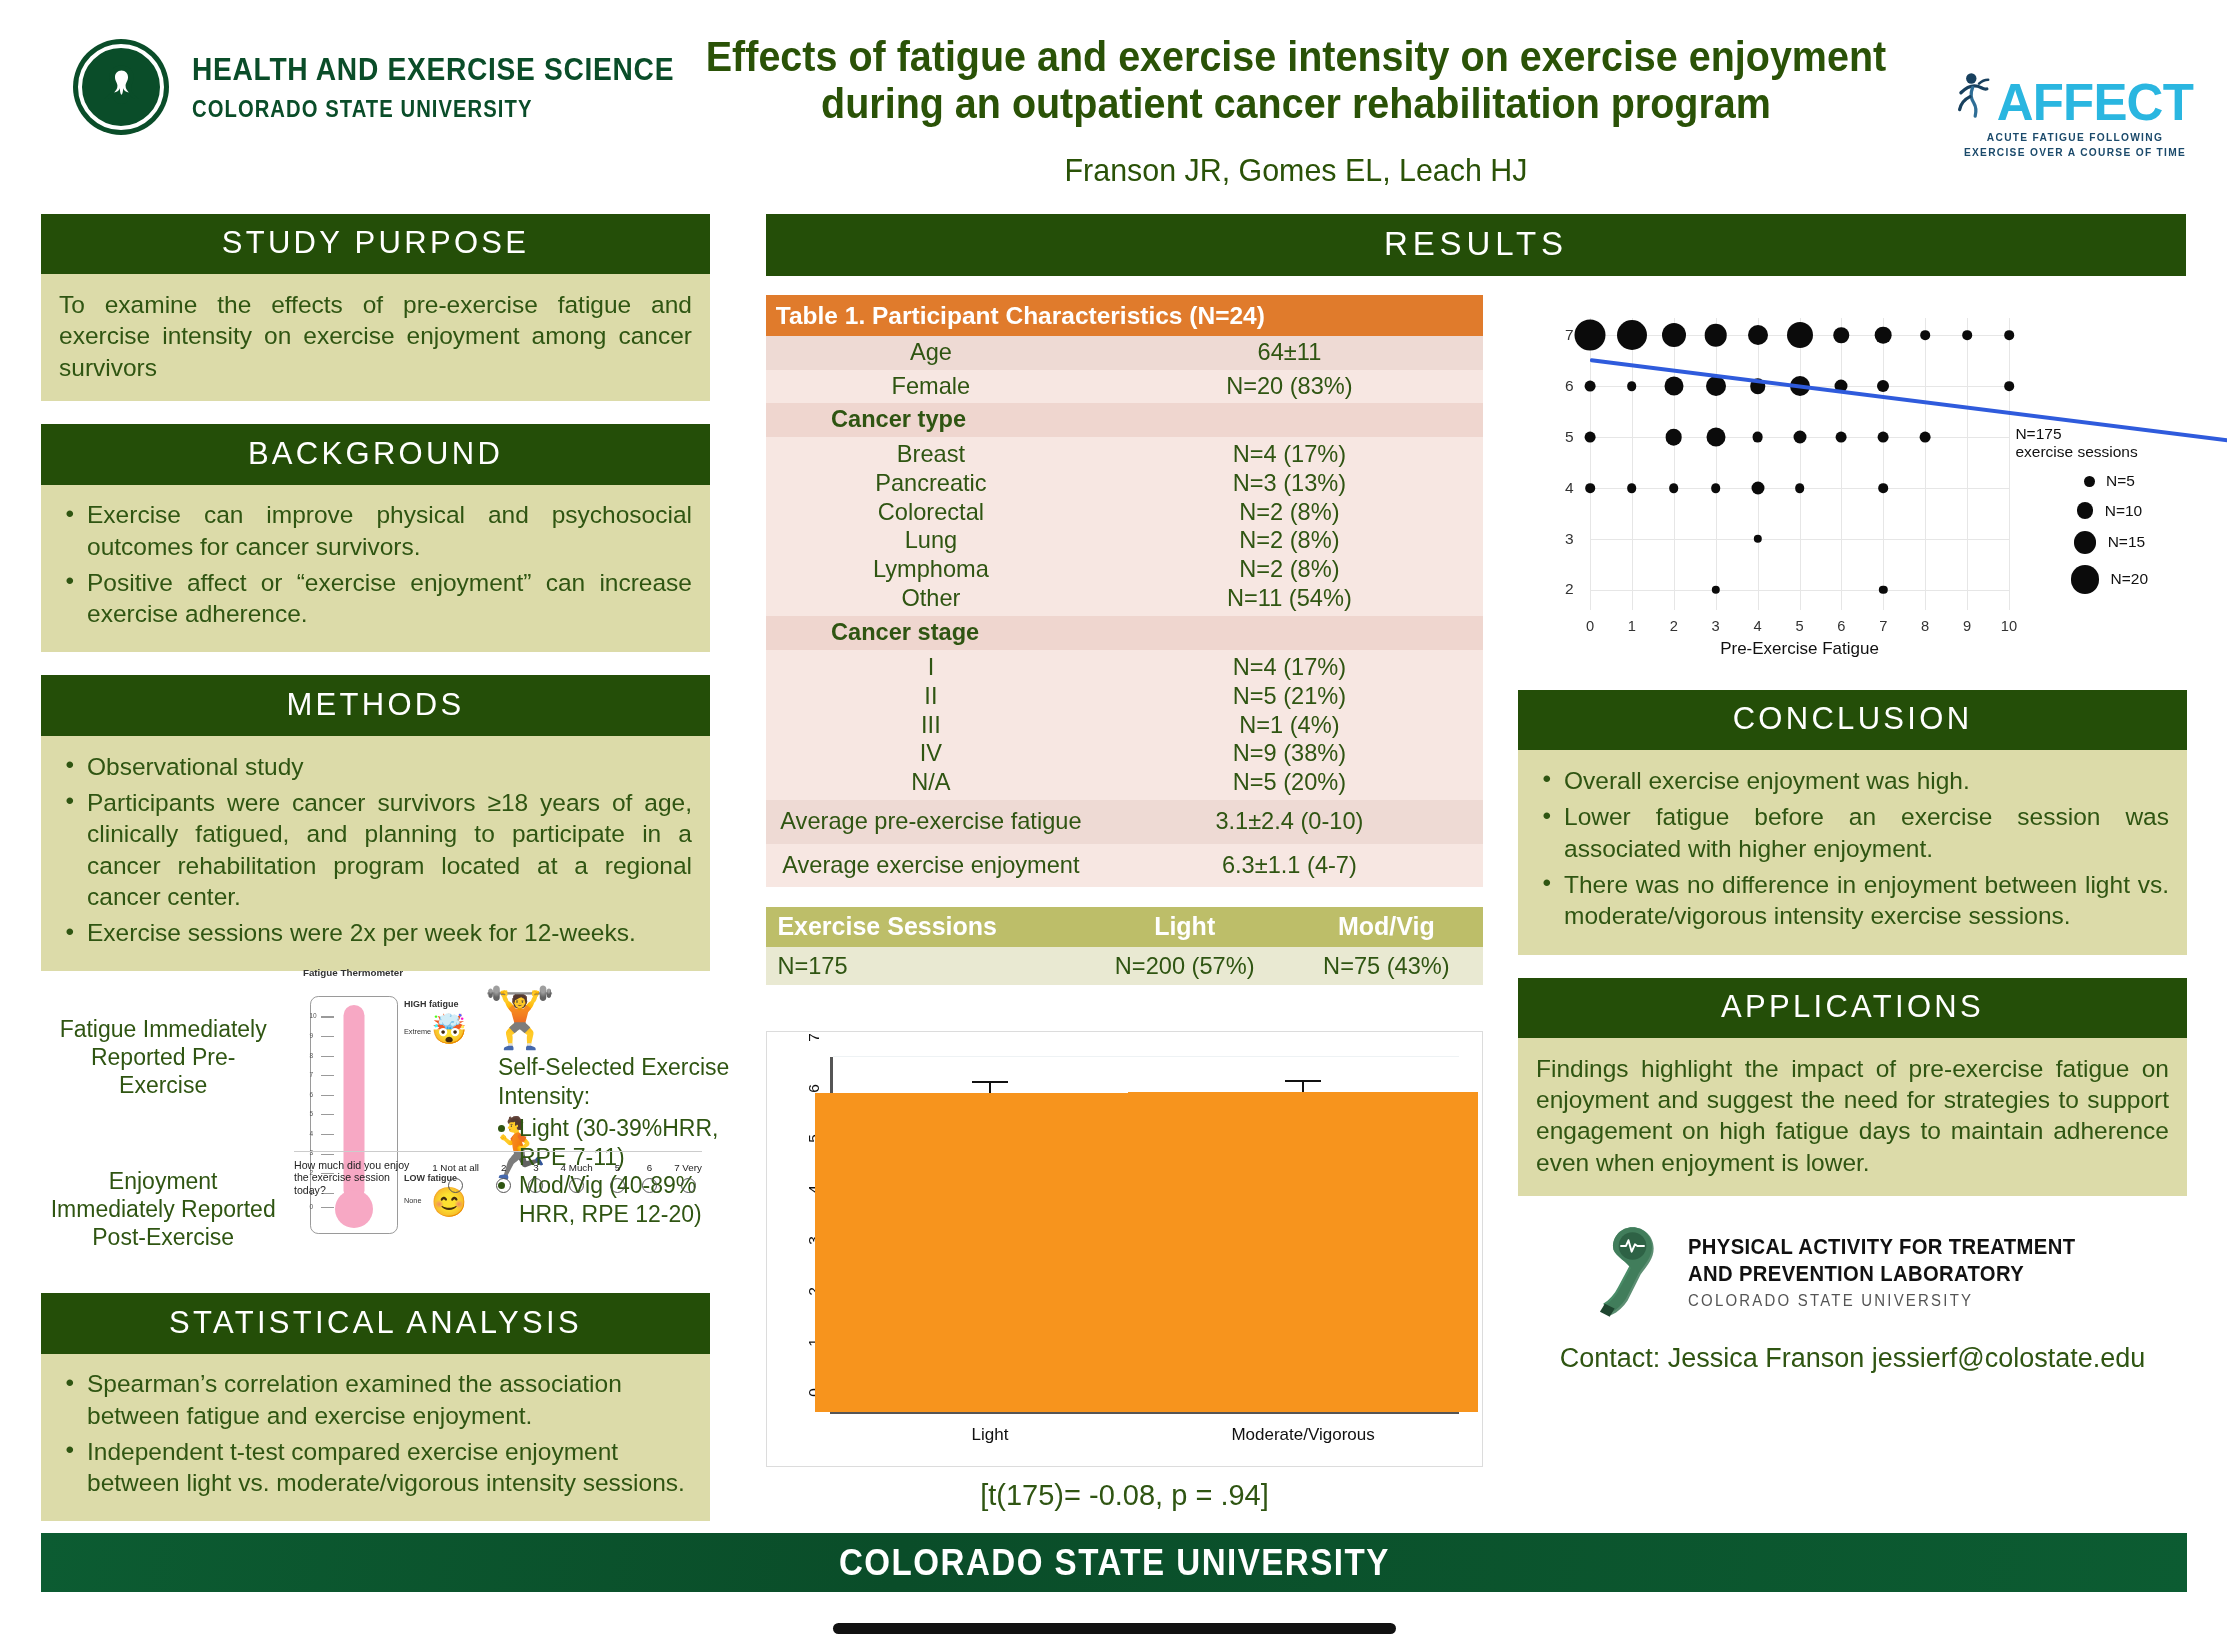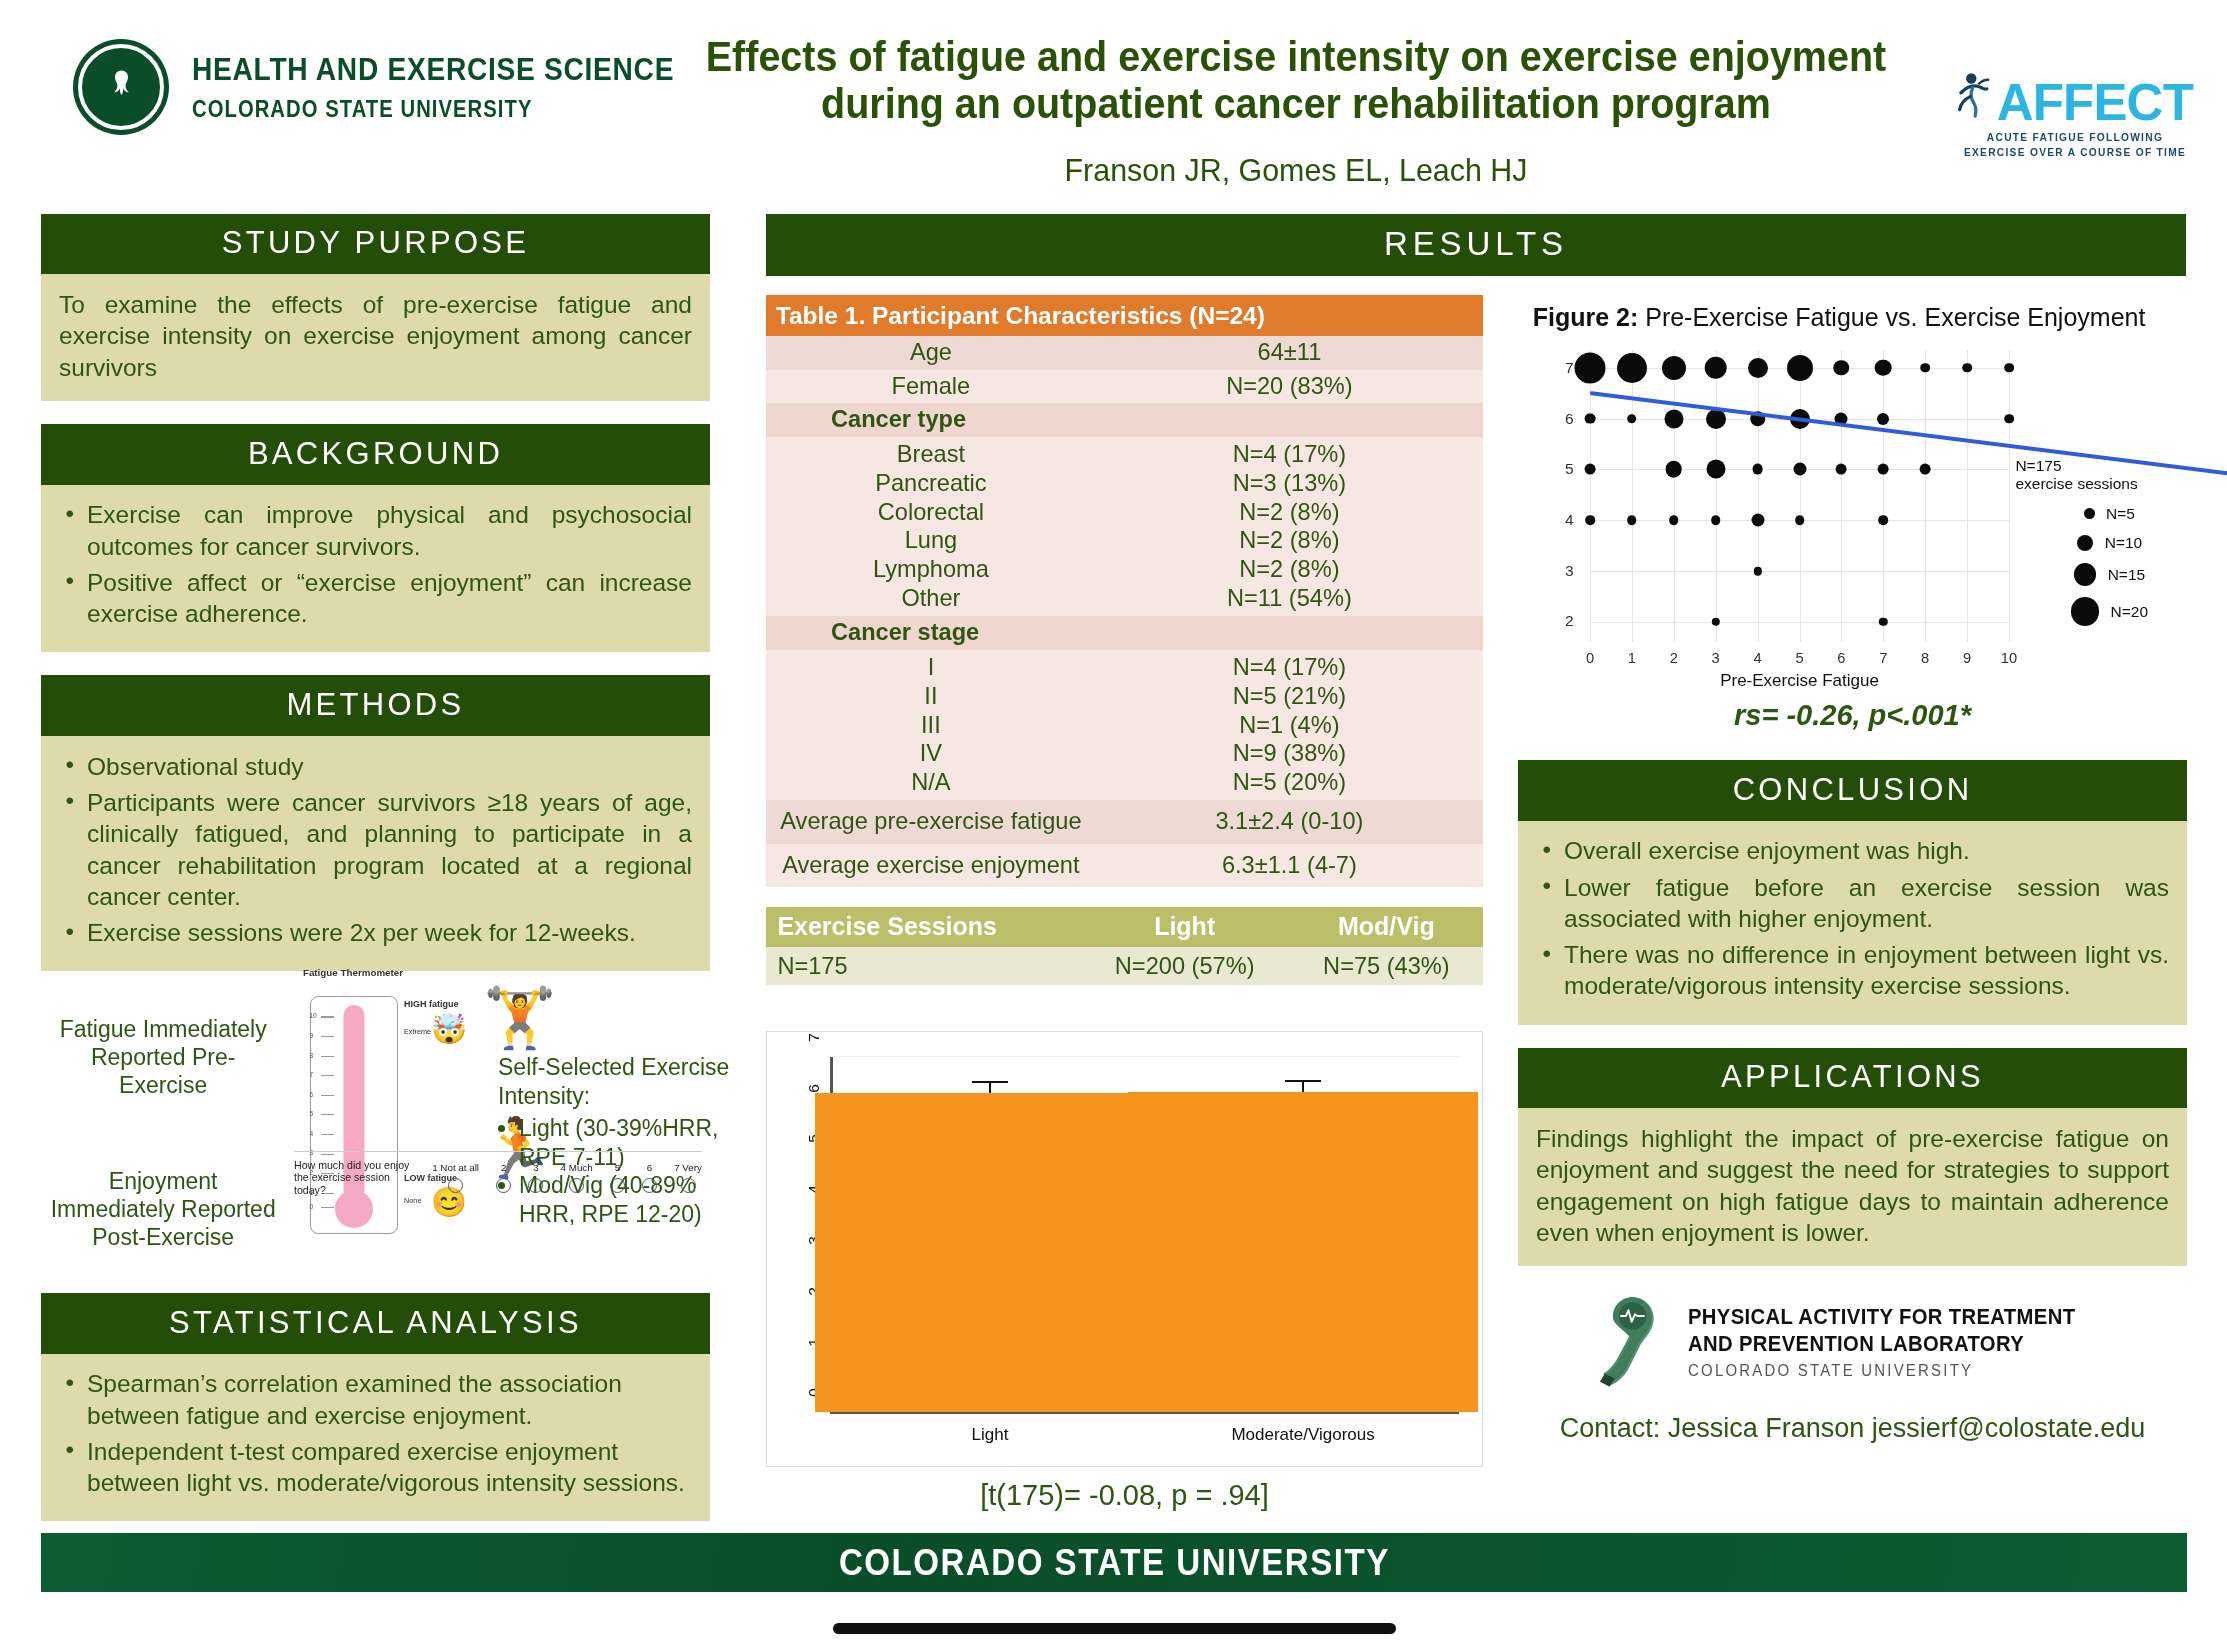--- a/index.html
+++ b/index.html
@@ -415,23 +415,20 @@
 
     <div class="stat-line">[t(175)= -0.08, p = .94]</div>
 
     <div class="funding">
       <b>Funding</b><span>: University of Colorado Cancer Center’s Cancer (P30CA046934)</span>
     </div>
   </div>
 
   <div class="col-right" style="top:303px;">
 
-    <div class="fig-title" style="text-align:left;padding-left:14.7px;font-size:25px;">
-      <b>Figure 2:</b><span> Pre-Exercise Fatigue vs. Exercise Enjoyment</span>
-    </div>
 
     <div class="sc" id="scatter">
       <div class="yaxis-title">Exercise Enjoyment</div>
       <div class="plot" id="sc-plot">
           <div class="vg" style="left: 0%;"></div>
           <div class="vg" style="left: 10%;"></div>
           <div class="vg" style="left: 20%;"></div>
           <div class="vg" style="left: 30%;"></div>
           <div class="vg" style="left: 40%;"></div>
           <div class="vg" style="left: 50%;"></div>
@@ -521,21 +518,20 @@
         <div class="xt" style="left: calc(90% - 153px);">9</div>
         <div class="xt" style="left: calc(100% - 178px);">10</div>
         <div class="yt" style="top: calc(93.0435% - 48px);">2</div>
         <div class="yt" style="top: calc(75.6522% - 36px);">3</div>
         <div class="yt" style="top: calc(58.2609% - 24px);">4</div>
         <div class="yt" style="top: calc(40.8696% - 12.6px);">5</div>
         <div class="yt" style="top: calc(23.4783% - 1px);">6</div>
         <div class="yt" style="top: calc(6.08696% + 10.6px);">7</div>
       </div>
 
-    <div class="rs-line">rs= -0.26, p&lt;.001*</div>
 
     <div class="blk" style="margin-top:28px;">
       <div class="bar">CONCLUSION</div>
       <div class="body-box">
         <ul class="bul">
           <li>Overall exercise enjoyment was high.</li>
           <li>Lower fatigue before an exercise session was associated with higher enjoyment.</li>
           <li>There was no difference in enjoyment between light vs. moderate/vigorous intensity exercise sessions.</li>
         </ul>
       </div>

